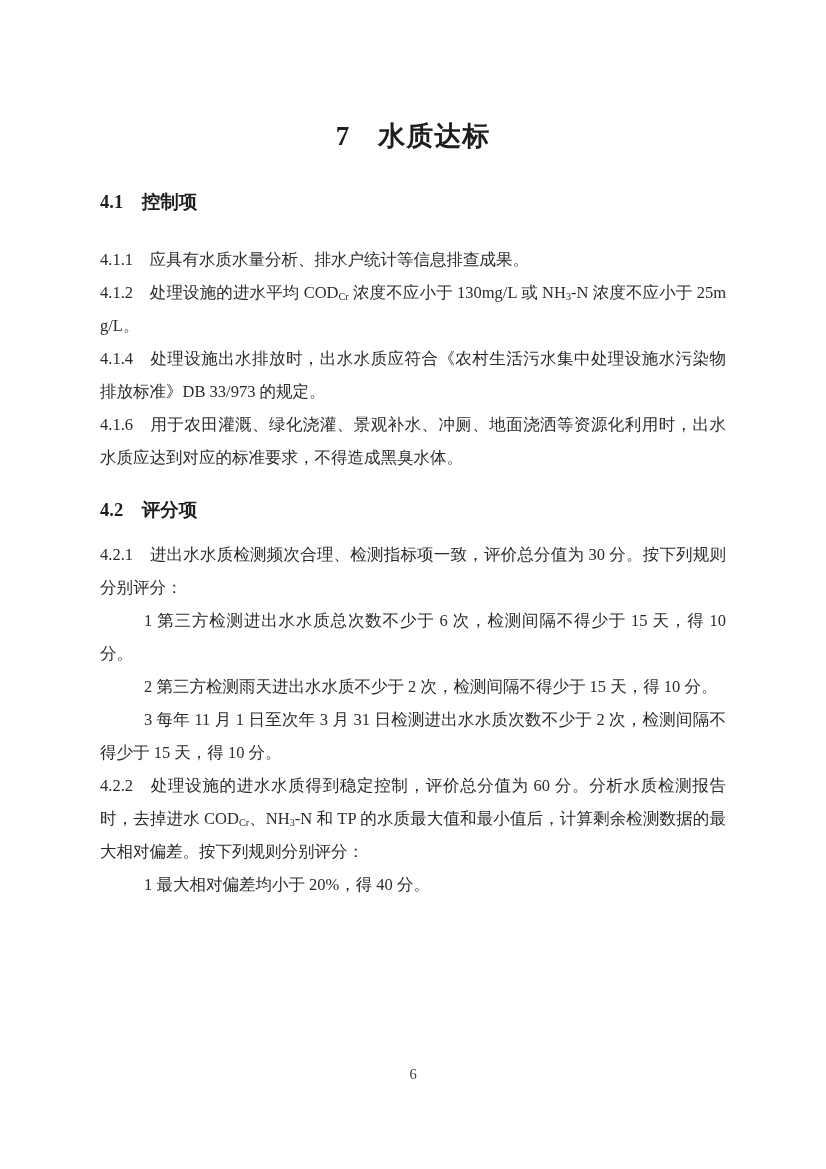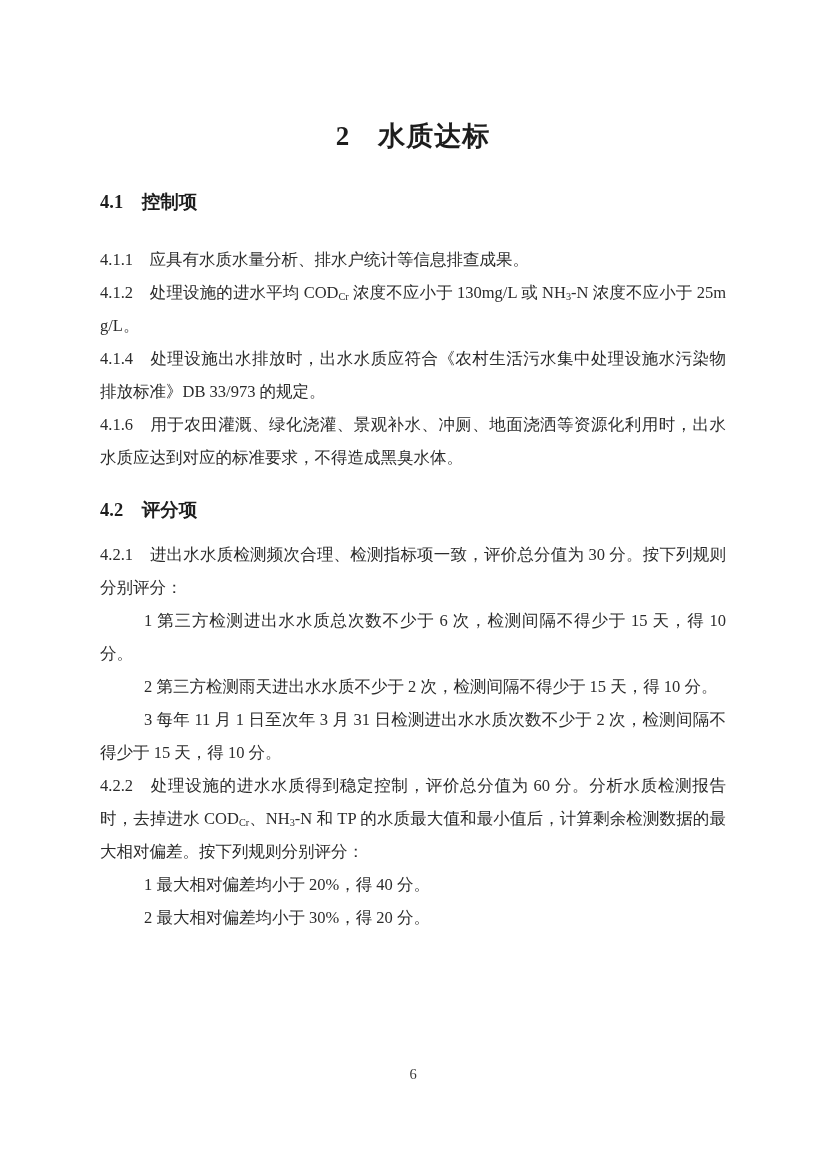--- a/index.html
+++ b/index.html
@@ -61,30 +61,29 @@
     top: 1066px;
     text-align: center;
     font-size: 14.5px;
     color: #3a3a3a;
   }
 </style>
 </head>
 <body>
 
 <div class="page">
-  <h1 class="doc-title">2　水质达标</h1>
+  <h1 class="doc-title">7　水质达标</h1>
   <div id="sections">
       <h2 class="sec-heading">4.1　控制项</h2>
       <p class="para"><span>4.1.1　应具有水质水量分析、排水户统计等信息排查成果。</span></p>
       <p class="para"><span>4.1.2　处理设施的进水平均 COD</span><sub>Cr</sub><span> 浓度不应小于 130mg/L 或 NH</span><sub>3</sub><span>-N 浓度不应小于 25mg/L。</span></p>
       <p class="para"><span>4.1.4　处理设施出水排放时，出水水质应符合《农村生活污水集中处理设施水污染物排放标准》DB 33/973 的规定。</span></p>
       <p class="para"><span>4.1.6　用于农田灌溉、绿化浇灌、景观补水、冲厕、地面浇洒等资源化利用时，出水水质应达到对应的标准要求，不得造成黑臭水体。</span></p>
       <h2 class="sec-heading">4.2　评分项</h2>
       <p class="para"><span>4.2.1　进出水水质检测频次合理、检测指标项一致，评价总分值为 30 分。按下列规则分别评分：</span></p>
       <p class="para indent"><span>1 第三方检测进出水水质总次数不少于 6 次，检测间隔不得少于 15 天，得 10 分。</span></p>
       <p class="para indent"><span>2 第三方检测雨天进出水水质不少于 2 次，检测间隔不得少于 15 天，得 10 分。</span></p>
       <p class="para indent"><span>3 每年 11 月 1 日至次年 3 月 31 日检测进出水水质次数不少于 2 次，检测间隔不得少于 15 天，得 10 分。</span></p>
       <p class="para"><span>4.2.2　处理设施的进水水质得到稳定控制，评价总分值为 60 分。分析水质检测报告时，去掉进水 COD</span><sub>Cr</sub><span>、NH</span><sub>3</sub><span>-N 和 TP 的水质最大值和最小值后，计算剩余检测数据的最大相对偏差。按下列规则分别评分：</span></p>
       <p class="para indent"><span>1 最大相对偏差均小于 20%，得 40 分。</span></p>
-      <p class="para indent"><span>2 最大相对偏差均小于 30%，得 20 分。</span></p>
     </div>
   <div class="footer-pagenum">6</div>
 </div>
 
 </body></html>

